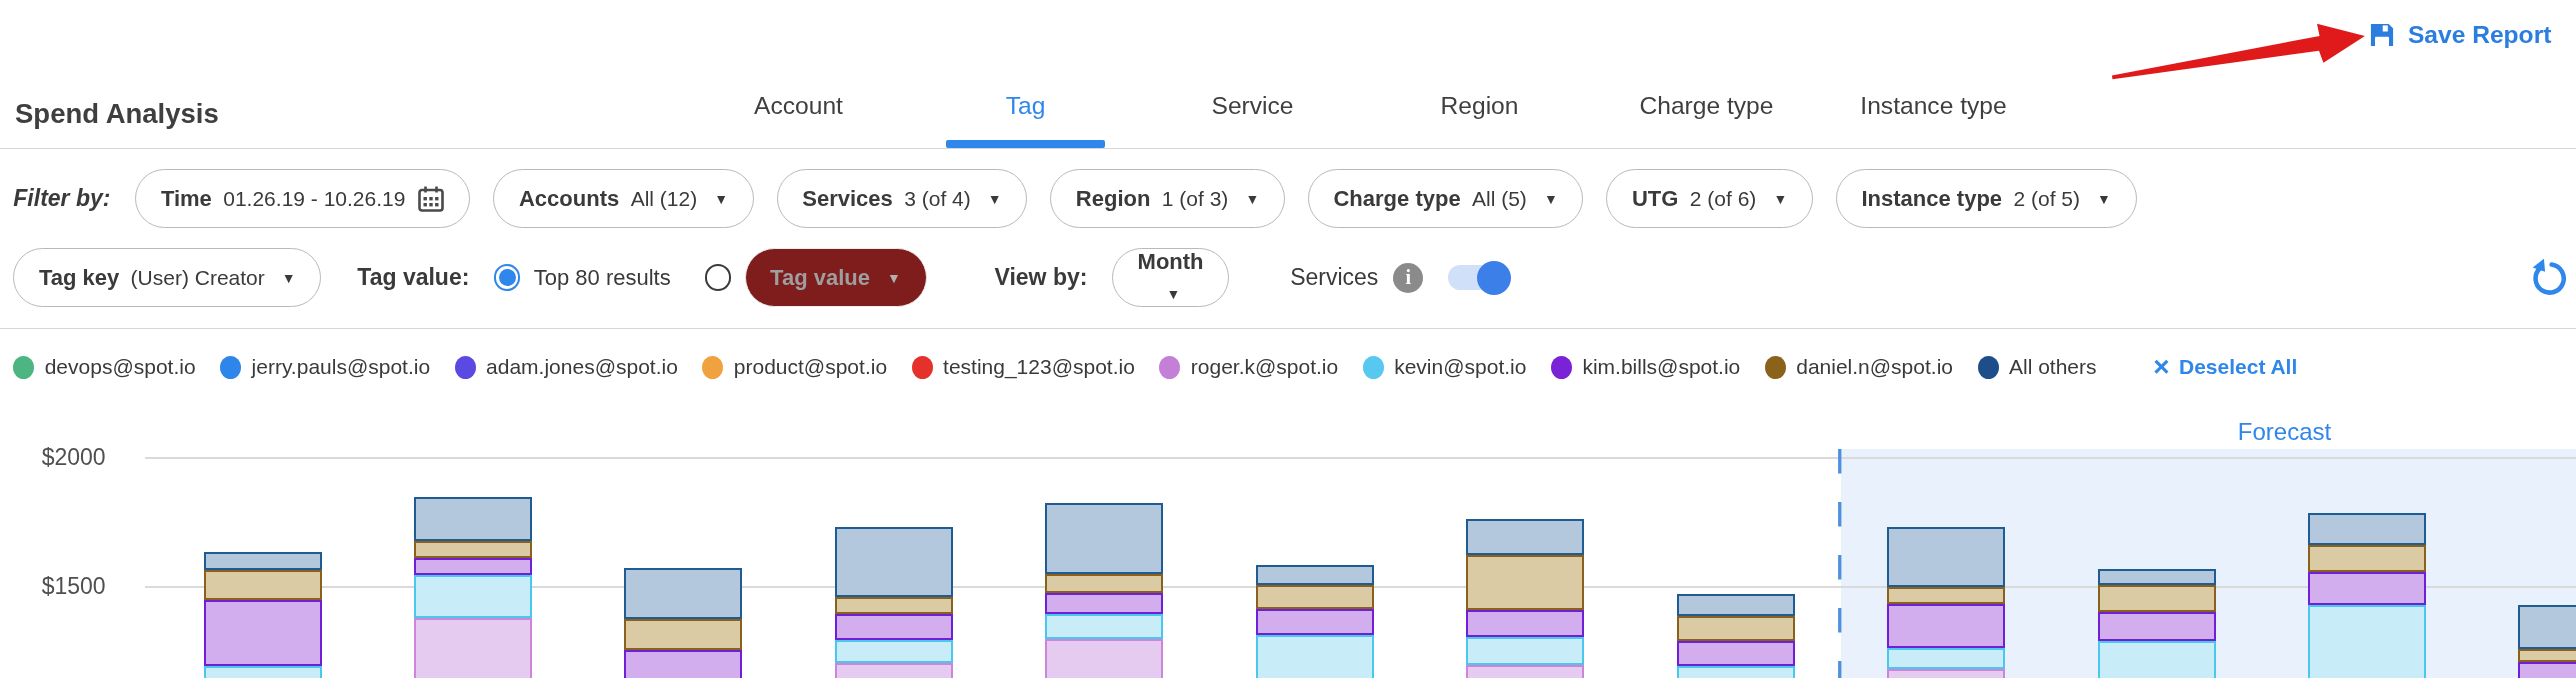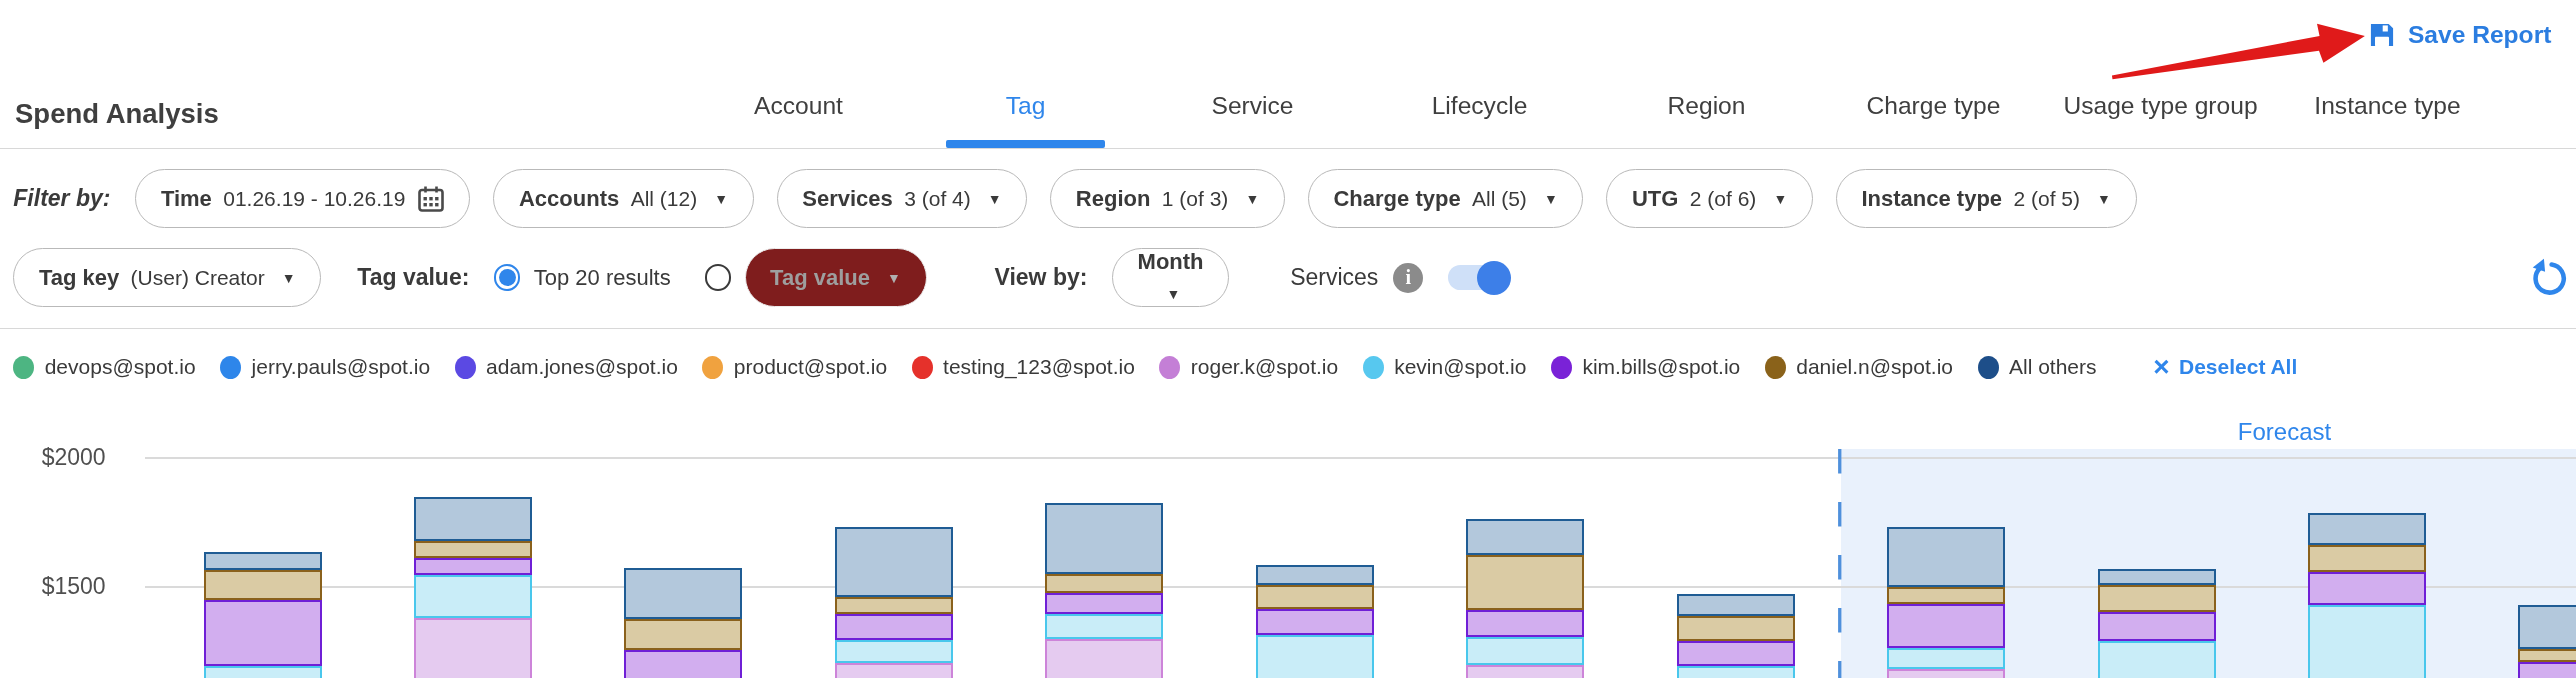--- a/index.html
+++ b/index.html
@@ -156,24 +156,22 @@
         <div class="seg" style="height: 54px; background: rgb(210, 174, 239); border-color: rgb(111, 31, 214);"></div>
       </div>
     </div>
 
   <div class="header">
     <div class="title">Spend Analysis</div>
     <div class="tabs" id="tabs">
         <div class="tab">Account</div>
         <div class="tab active">Tag</div>
         <div class="tab">Service</div>
-        <div class="tab">Lifecycle</div>
         <div class="tab">Region</div>
         <div class="tab">Charge type</div>
-        <div class="tab">Usage type group</div>
         <div class="tab">Instance type</div>
       </div>
     <div class="save-report">
       <span style="display:flex;">
         <svg width="28" height="28" viewBox="0 0 24 24">
           <path fill="#2b7de0" d="M2.5 2.5 h15.2 l3.8 3.8 V21.5 H2.5 Z"></path>
           <rect x="12.6" y="3.8" width="4.4" height="5.2" fill="#ffffff"></rect>
           <rect x="6" y="13.5" width="12" height="8" rx="0.8" fill="#ffffff"></rect>
           <rect x="6" y="15.2" width="12" height="6.3" fill="#2b7de0" opacity="0"></rect>
         </svg>
@@ -242,21 +240,21 @@
     </div>
 
     <div class="frow2">
       <div class="pill">
         <span class="lbl">Tag key</span>
         <span class="val">(User) Creator</span>
         <span class="chev">▼</span>
       </div>
       <span class="flabel" style="margin-left:36px;">Tag value:</span>
       <span class="radio sel" style="margin-left:24.6px;"></span>
-      <span style="margin-left:13.3px;font-size:22px;">Top 20 results</span>
+      <span style="margin-left:13.3px;font-size:22px;">Top 80 results</span>
       <span class="radio unsel" style="margin-left:34px;"></span>
       <div class="pill disabled" style="margin-left:13.3px;">
         <span class="lbl">Tag value</span>
         <span class="chev">▼</span>
       </div>
       <span class="flabel" style="margin-left:68px;">View by:</span>
       <div class="pill" style="margin-left:24.6px;flex-direction:column;">
         <span class="lbl">Month</span>
         <span class="chev">▼</span>
       </div>

